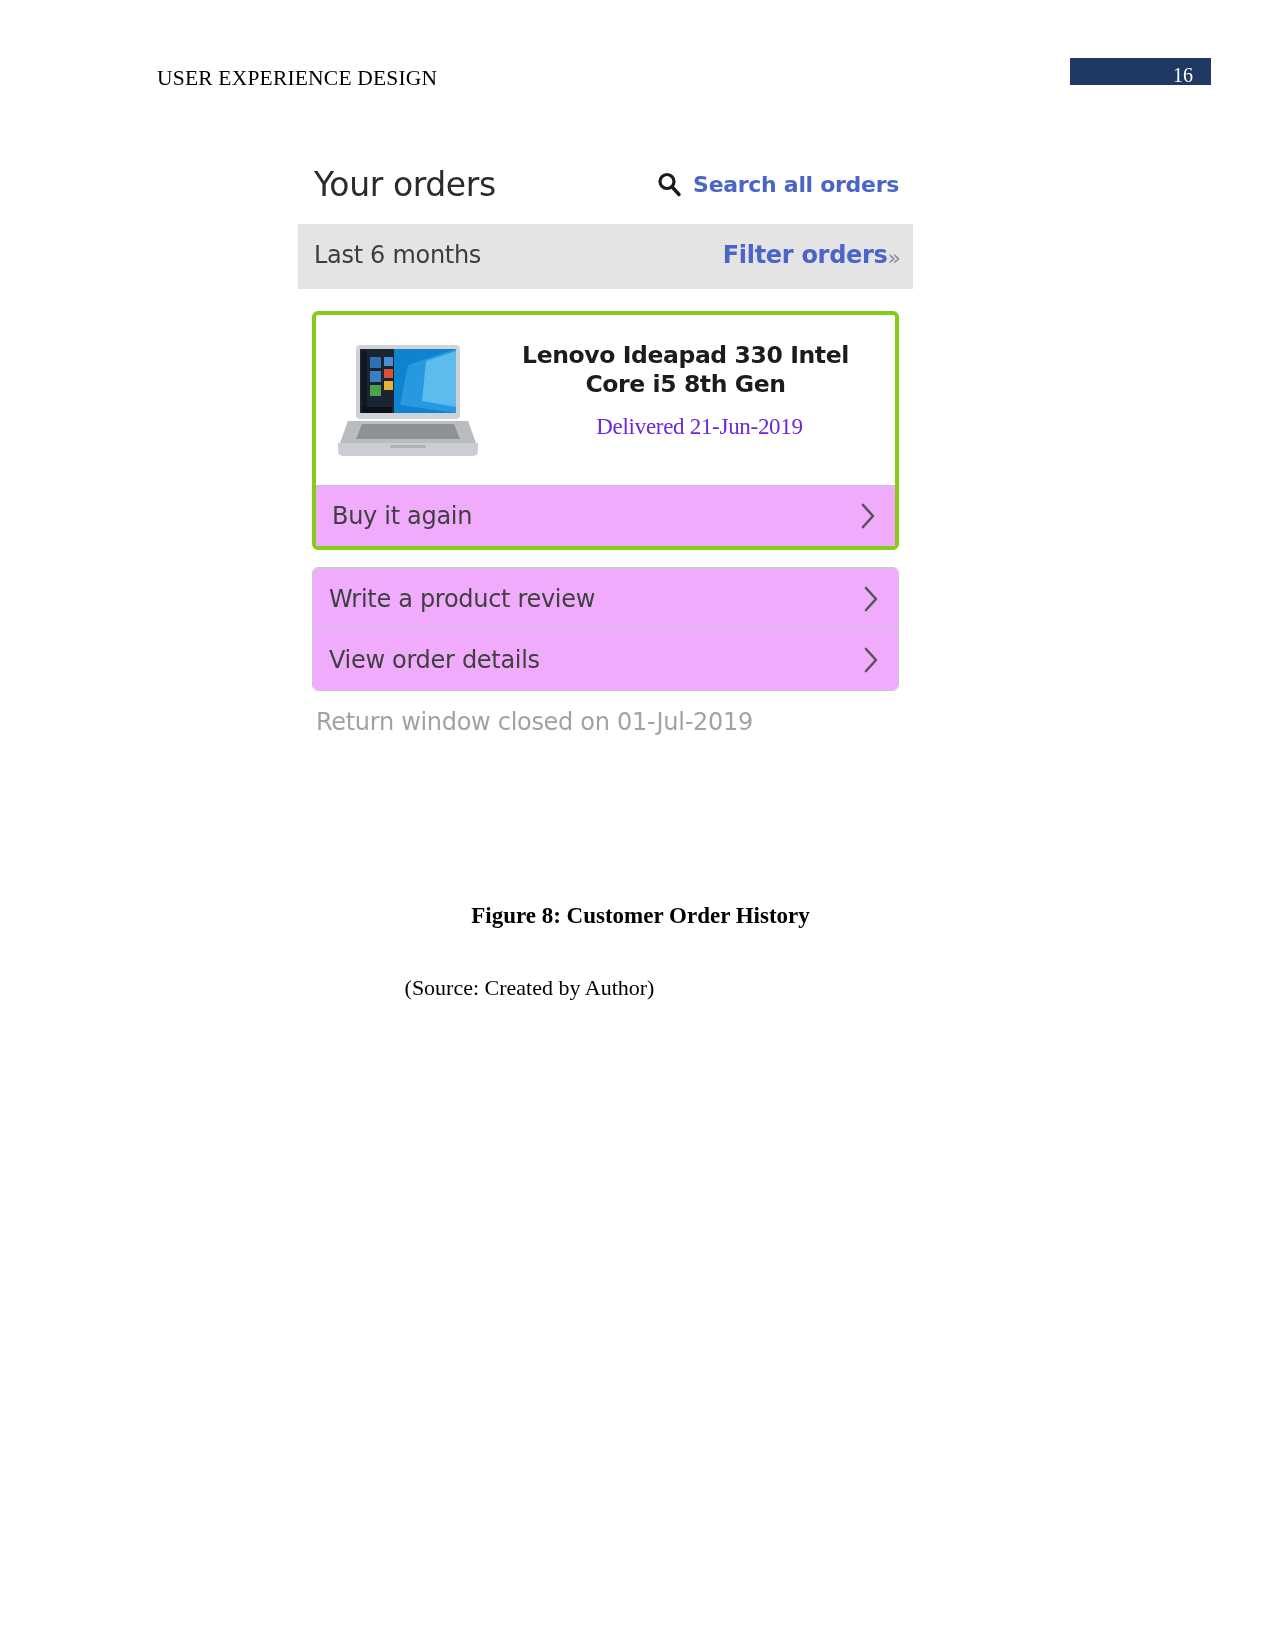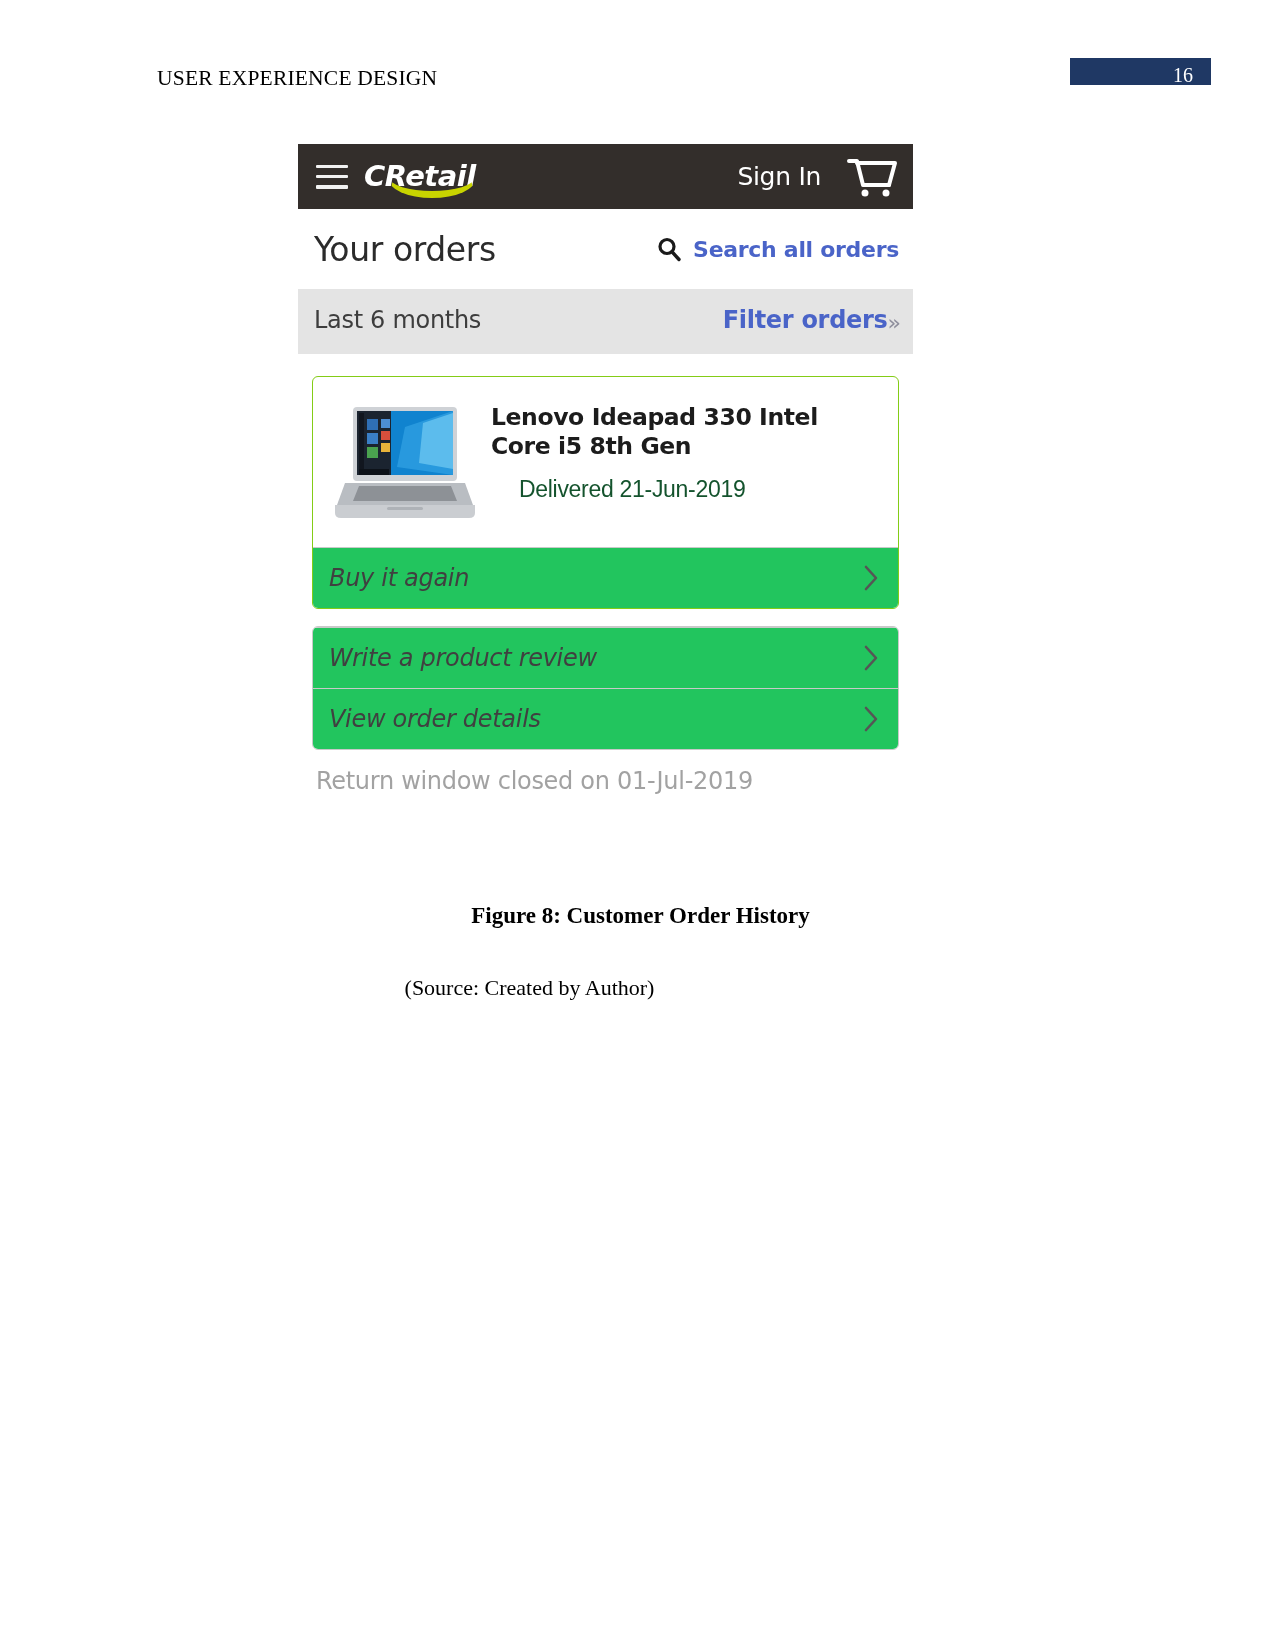--- a/index.html
+++ b/index.html
@@ -208,24 +208,25 @@
   
   .orders-body {
     width: 615px;
     background: #ffffff;
     box-sizing: border-box;
     padding: 22px 14px 0 14px;
   }
 
   
   .order-card {
-    border: 1px solid #84cc16;
+    border: 4px solid #84cc16;
     border-radius: 6px;
     background: #ffffff;
     overflow: hidden;
+    text-align: center;
   }
   .product-row {
     display: flex;
     align-items: flex-start;
     padding: 16px 18px 14px 18px;
     min-height: 140px;
     box-sizing: border-box;
   }
   .product-thumb {
     width: 150px;
@@ -241,39 +242,38 @@
   .product-title {
     font-family: "DejaVu Sans", sans-serif;
     font-size: 23.5px;
     font-weight: bold;
     color: #1c1c1c;
     line-height: 1.22;
     letter-spacing: -0.4px;
   }
   .product-status {
     margin-top: 16px;
-    font-family: Liberation Sans, sans-serif;
+    font-family: Liberation Serif, serif;
     font-size: 23px;
-    color: #14532d;
+    color: #6d28d9;
     letter-spacing: -0.3px;
     margin-left: 28px;
   }
   .card-divider {
     height: 1px;
     background: #c9c9c9;
     width: 100%;
   }
   .action-row {
     height: 60px;
     display: flex;
     align-items: center;
     padding: 0 18px 0 16px;
     box-sizing: border-box;
-    background: #22c55e;
-    font-style: italic;
+    background: #f0abfc;
   }
   .action-label {
     font-family: "DejaVu Sans", sans-serif;
     font-size: 24px;
     color: #404040;
     letter-spacing: -0.3px;
   }
   .action-spacer { flex: 1 1 auto; }
   .chevron-right {
     width: 18px;
@@ -328,41 +328,20 @@
 
 <div class="doc-header">
   <div class="doc-running-head">USER EXPERIENCE DESIGN</div>
   <div class="page-number-box">
     <div class="page-number-text">16</div>
   </div>
 </div>
 
 <div class="mock">
 
-  <div class="app-bar">
-    <div class="hamburger">
-      <span></span>
-        <span></span>
-        <span></span>
-    </div>
-    <div class="brand">
-      <div class="brand-text">CRetail</div>
-      <div class="brand-swoosh"></div>
-    </div>
-    <div class="appbar-spacer"></div>
-    <div class="signin">Sign In</div>
-    <div class="cart-icon">
-      <svg viewBox="0 0 56 44" width="56" height="44" aria-hidden="true">
-        <path d="M6 6 L14 6 L20 30 L46 30" fill="none" stroke="#ffffff" stroke-width="4" stroke-linecap="round" stroke-linejoin="round"></path>
-        <path d="M14 8 L52 8 L46 30" fill="none" stroke="#ffffff" stroke-width="4" stroke-linecap="round" stroke-linejoin="round"></path>
-        <circle cx="22" cy="38" r="3.5" fill="#ffffff"></circle>
-        <circle cx="43" cy="38" r="3.5" fill="#ffffff"></circle>
-      </svg>
-    </div>
-  </div>
 
   <div class="orders-title-row">
     <div class="orders-title">Your orders</div>
     <div class="orders-title-spacer"></div>
     <div class="search-all">
       <span class="search-glyph">
         <svg viewBox="0 0 26 26" width="26" height="26" aria-hidden="true">
           <circle cx="11" cy="10.5" r="7" fill="none" stroke="#1a1a1a" stroke-width="3.2"></circle>
           <line x1="16.2" y1="16" x2="23" y2="23.5" stroke="#1a1a1a" stroke-width="3.4" stroke-linecap="round"></line>
         </svg>

